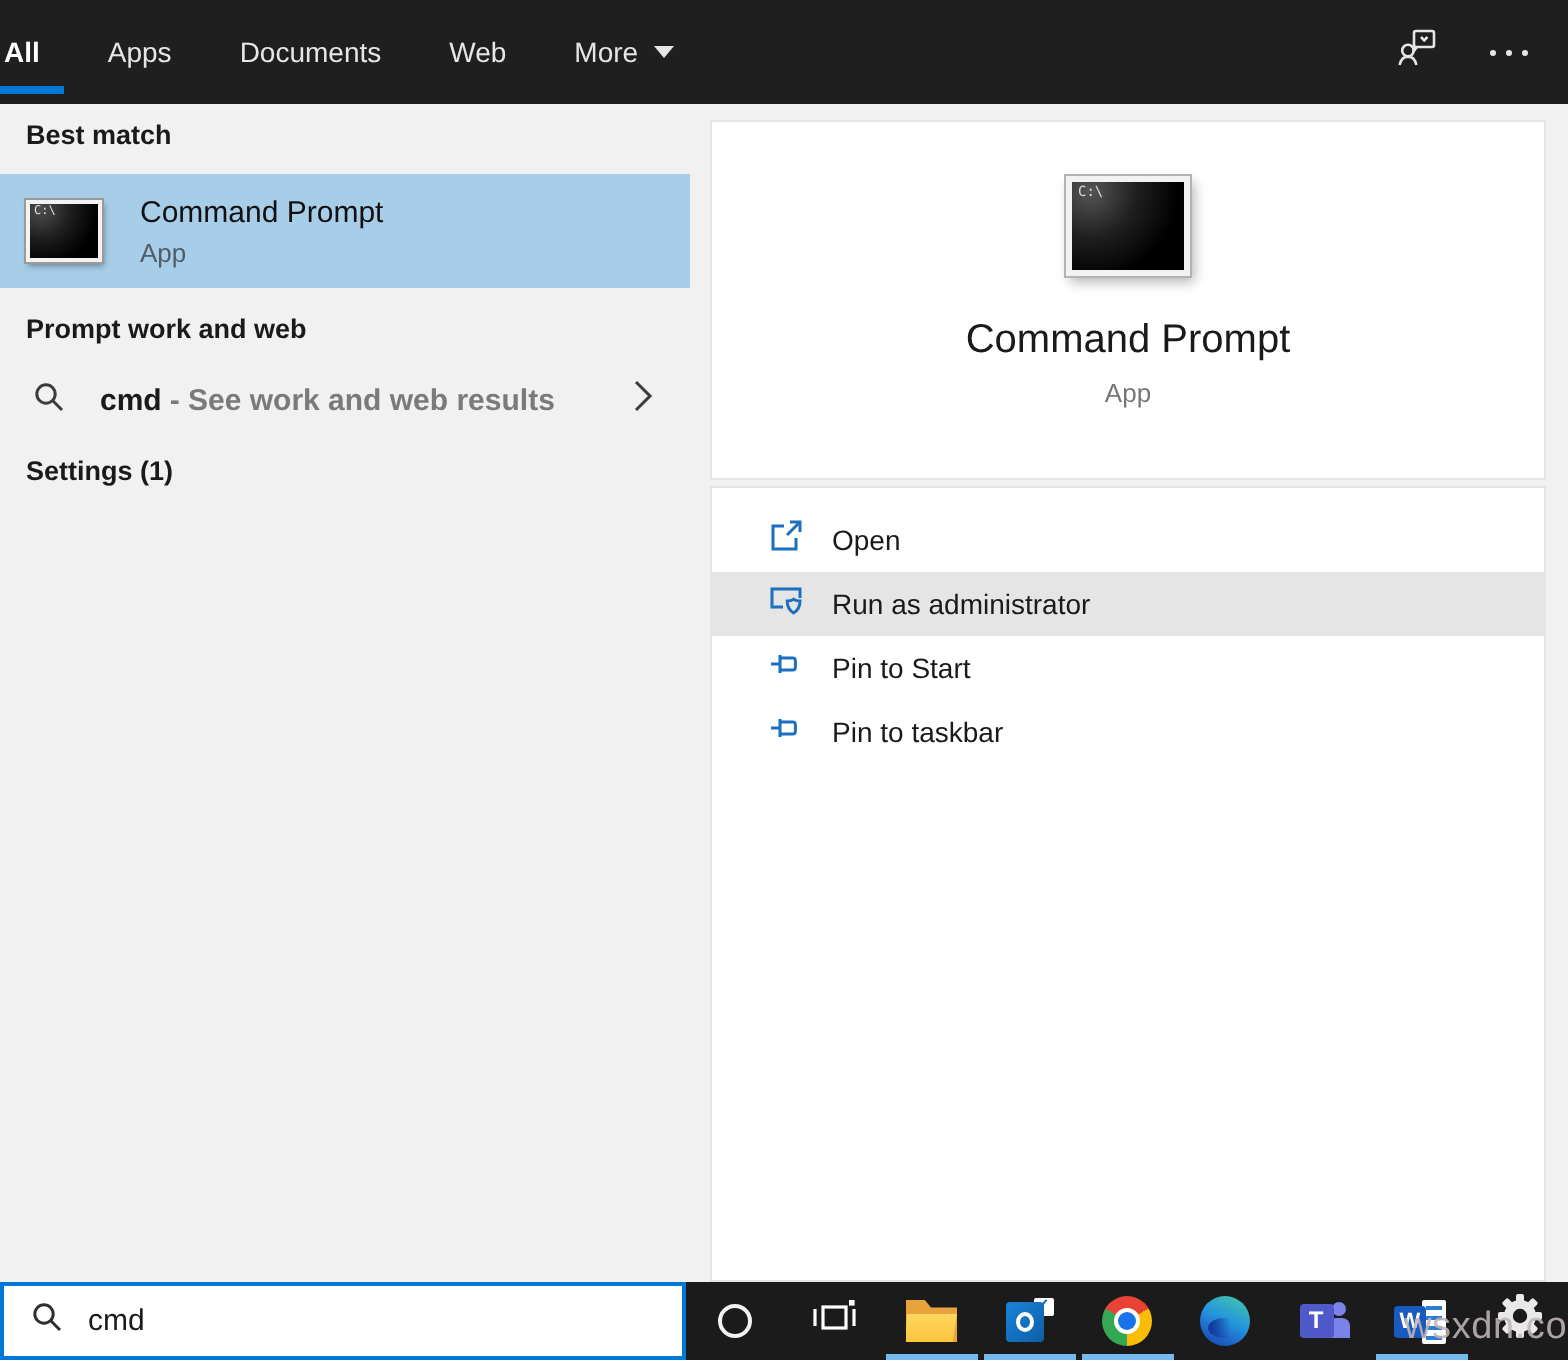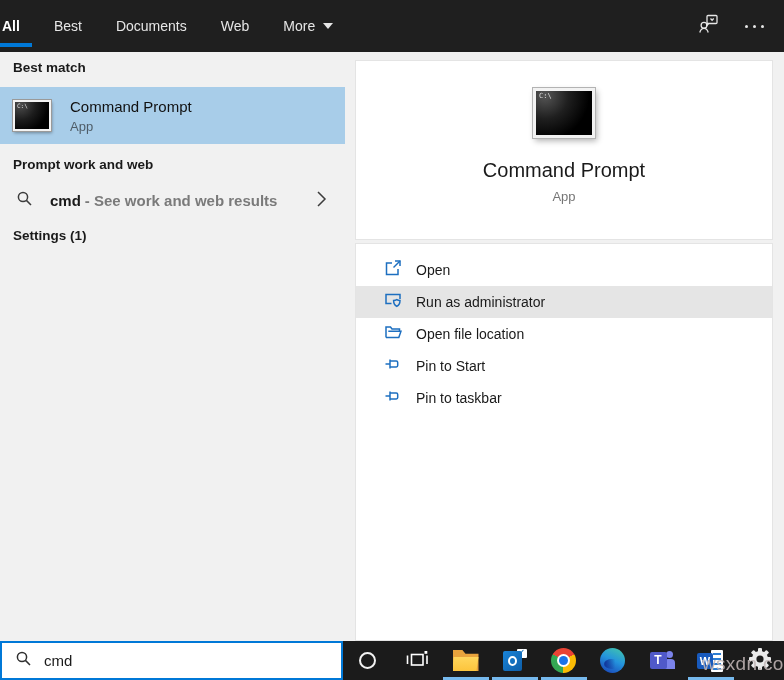--- a/index.html
+++ b/index.html
@@ -86,21 +86,21 @@
 </style>
 </head>
 <body>
 
 <div class="topbar">
   <div class="tabs">
     <div class="tab active">
         <span>All</span>
       </div>
     <div class="tab">
-        <span>Best</span>
+        <span>Apps</span>
       </div>
     <div class="tab">
         <span>Documents</span>
       </div>
     <div class="tab">
         <span>Web</span>
       </div>
     <div class="tab">
         <span>More</span>
         <span class="caret"></span>
@@ -183,29 +183,20 @@
     <div class="action-row hl">
       <span>
         <svg width="18" height="18" viewBox="0 0 18 18" fill="none" stroke="#1d6fc0" stroke-width="1.5">
           <path d="M16 8V3.5H2v9h5.5"></path>
           <path d="M12.8 8.6c1 .7 2 .9 3.2.9 0 2.9-1.1 4.8-3.2 5.9-2.1-1.1-3.2-3-3.2-5.9 1.2 0 2.2-.2 3.2-.9z"></path>
         </svg>
       </span>
       <span class="action-label">Run as administrator</span>
     </div>
 
-    <div class="action-row">
-      <span>
-        <svg width="18" height="18" viewBox="0 0 18 18" fill="none" stroke="#1d6fc0" stroke-width="1.5">
-          <path d="M2 14.5V4h4.5L8 6h7.5v2"></path>
-          <path d="M4.3 8.2H17l-2.2 6.3H2"></path>
-        </svg>
-      </span>
-      <span class="action-label">Open file location</span>
-    </div>
 
     <div class="action-row">
       <span>
         <svg width="18" height="18" viewBox="0 0 18 18" fill="none" stroke="#1d6fc0" stroke-width="1.5">
           <path d="M1.5 9H6"></path>
             <path d="M6 4.5v9"></path>
           <path d="M6 6h6.3c.8 0 1.4.6 1.4 1.4v3.2c0 .8-.6 1.4-1.4 1.4H6"></path>
         </svg>
       </span>
       <span class="action-label">Pin to Start</span>

